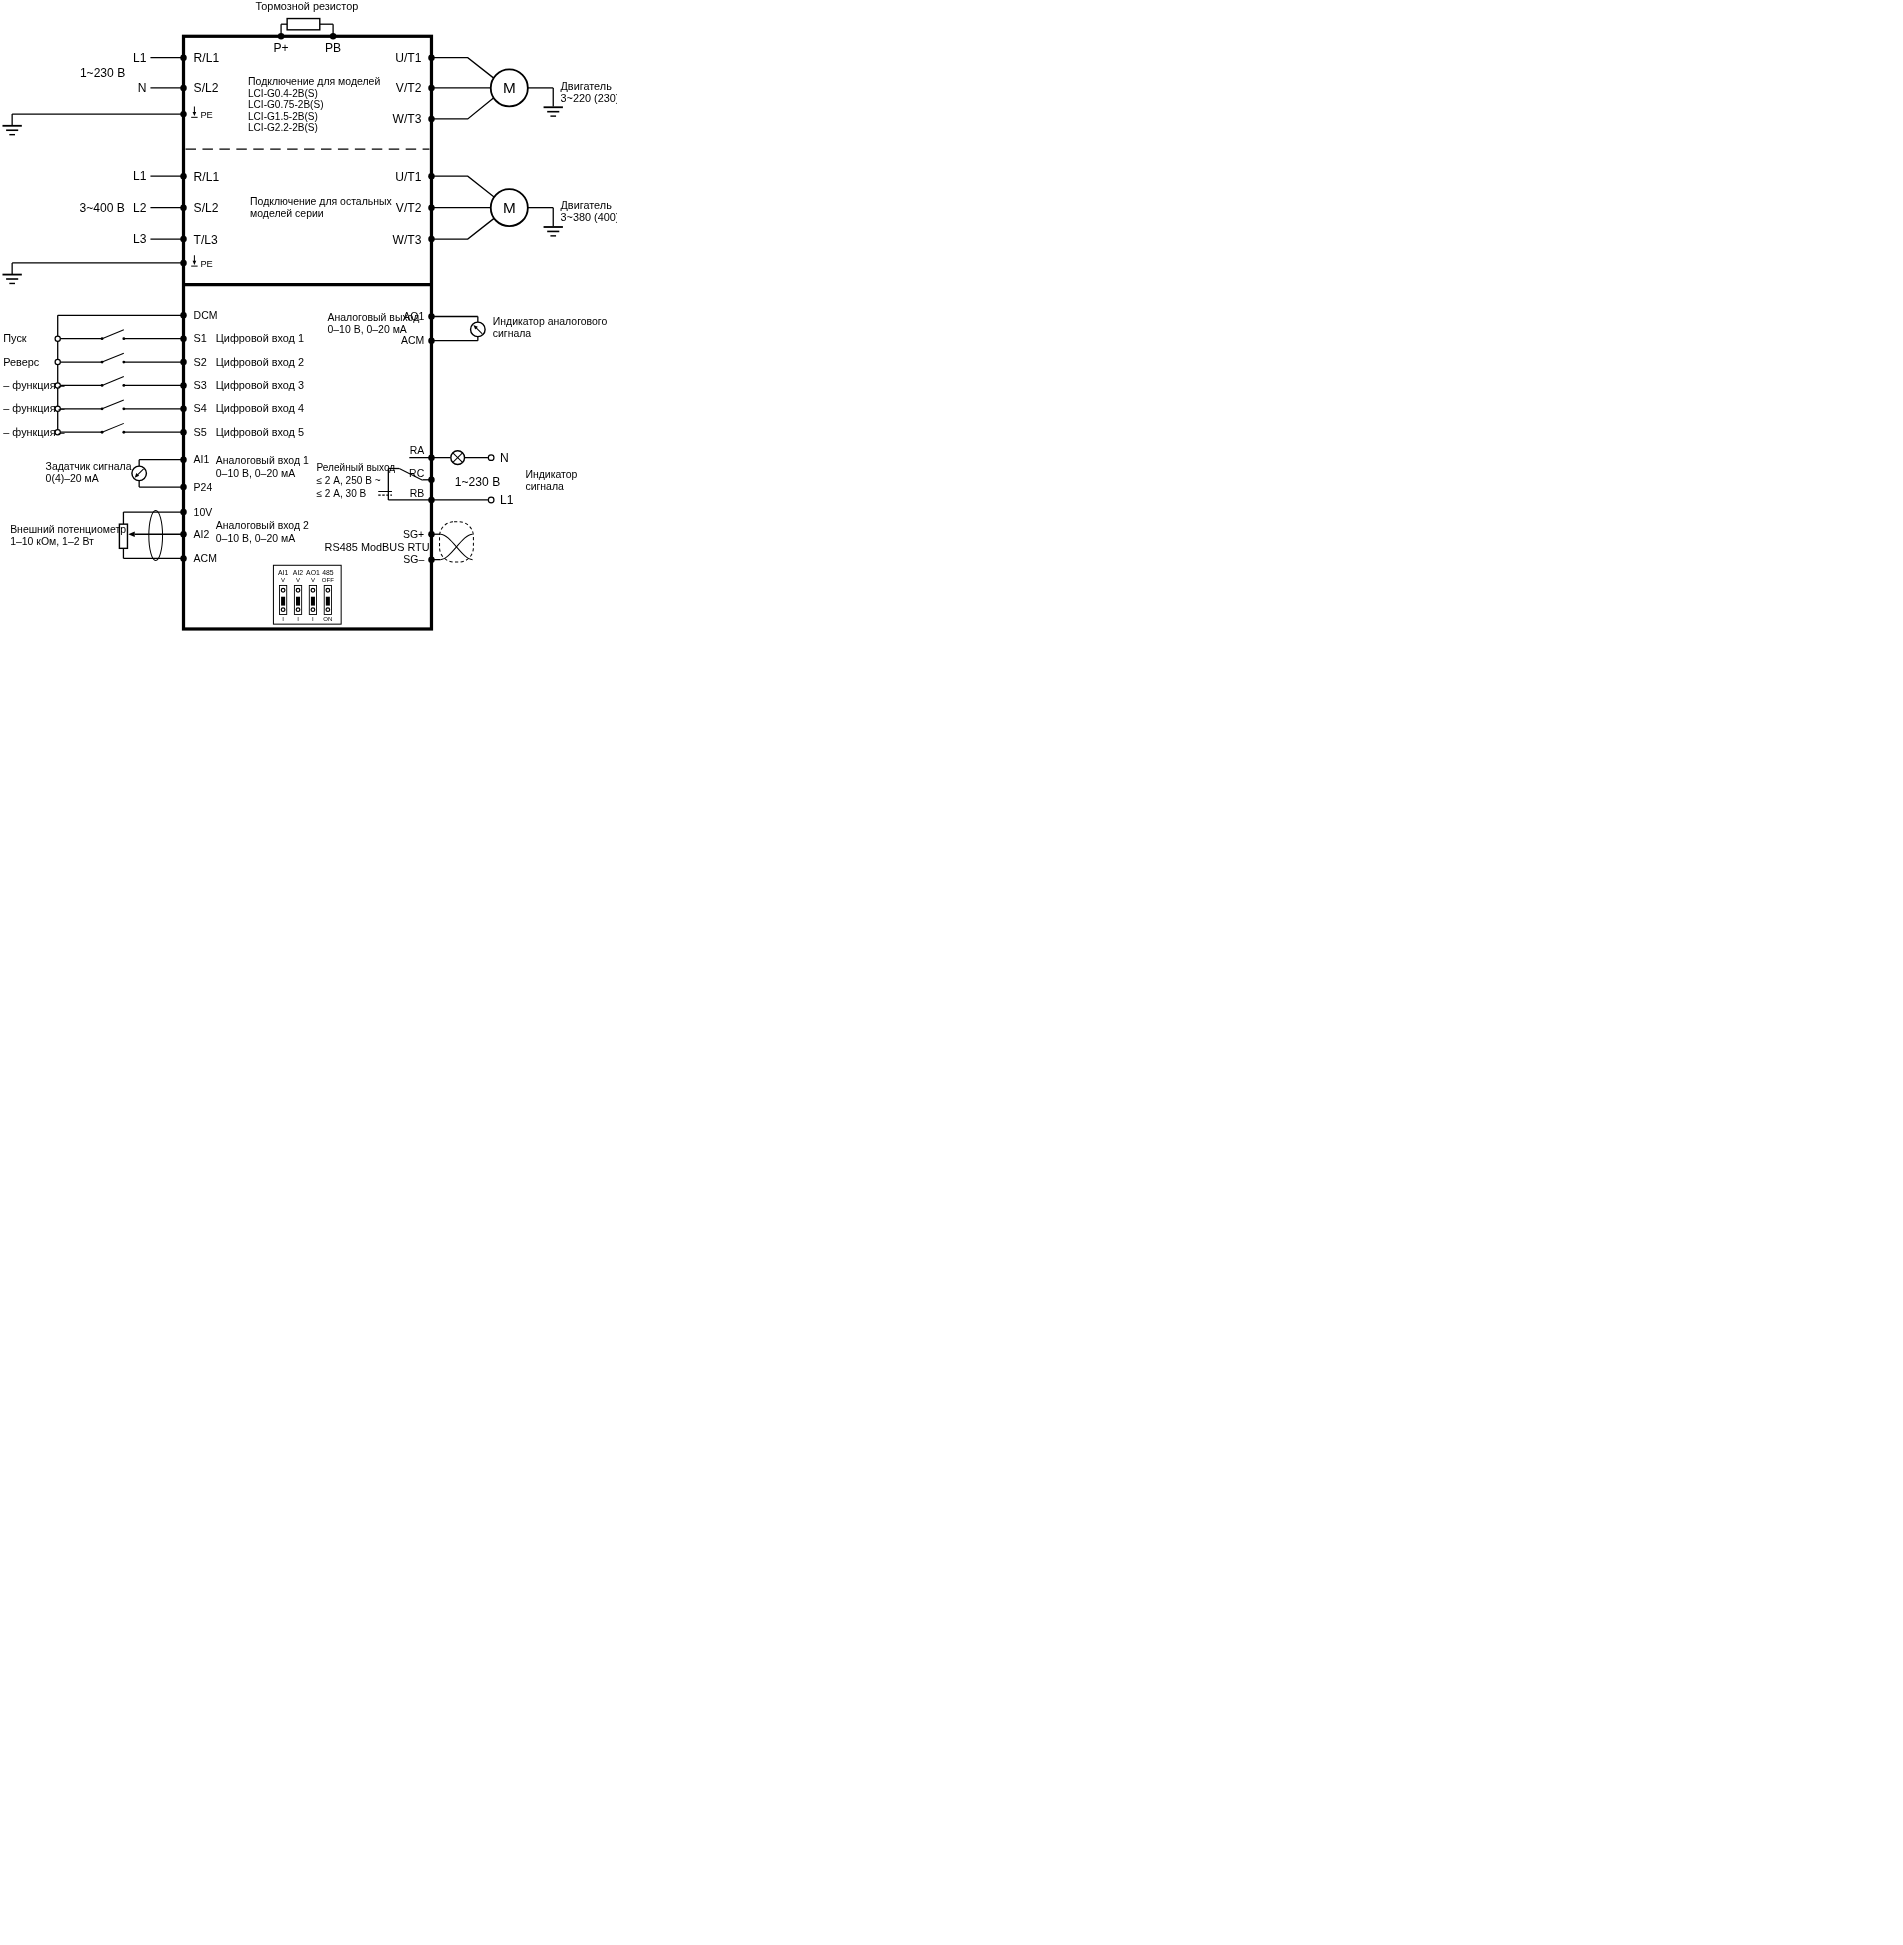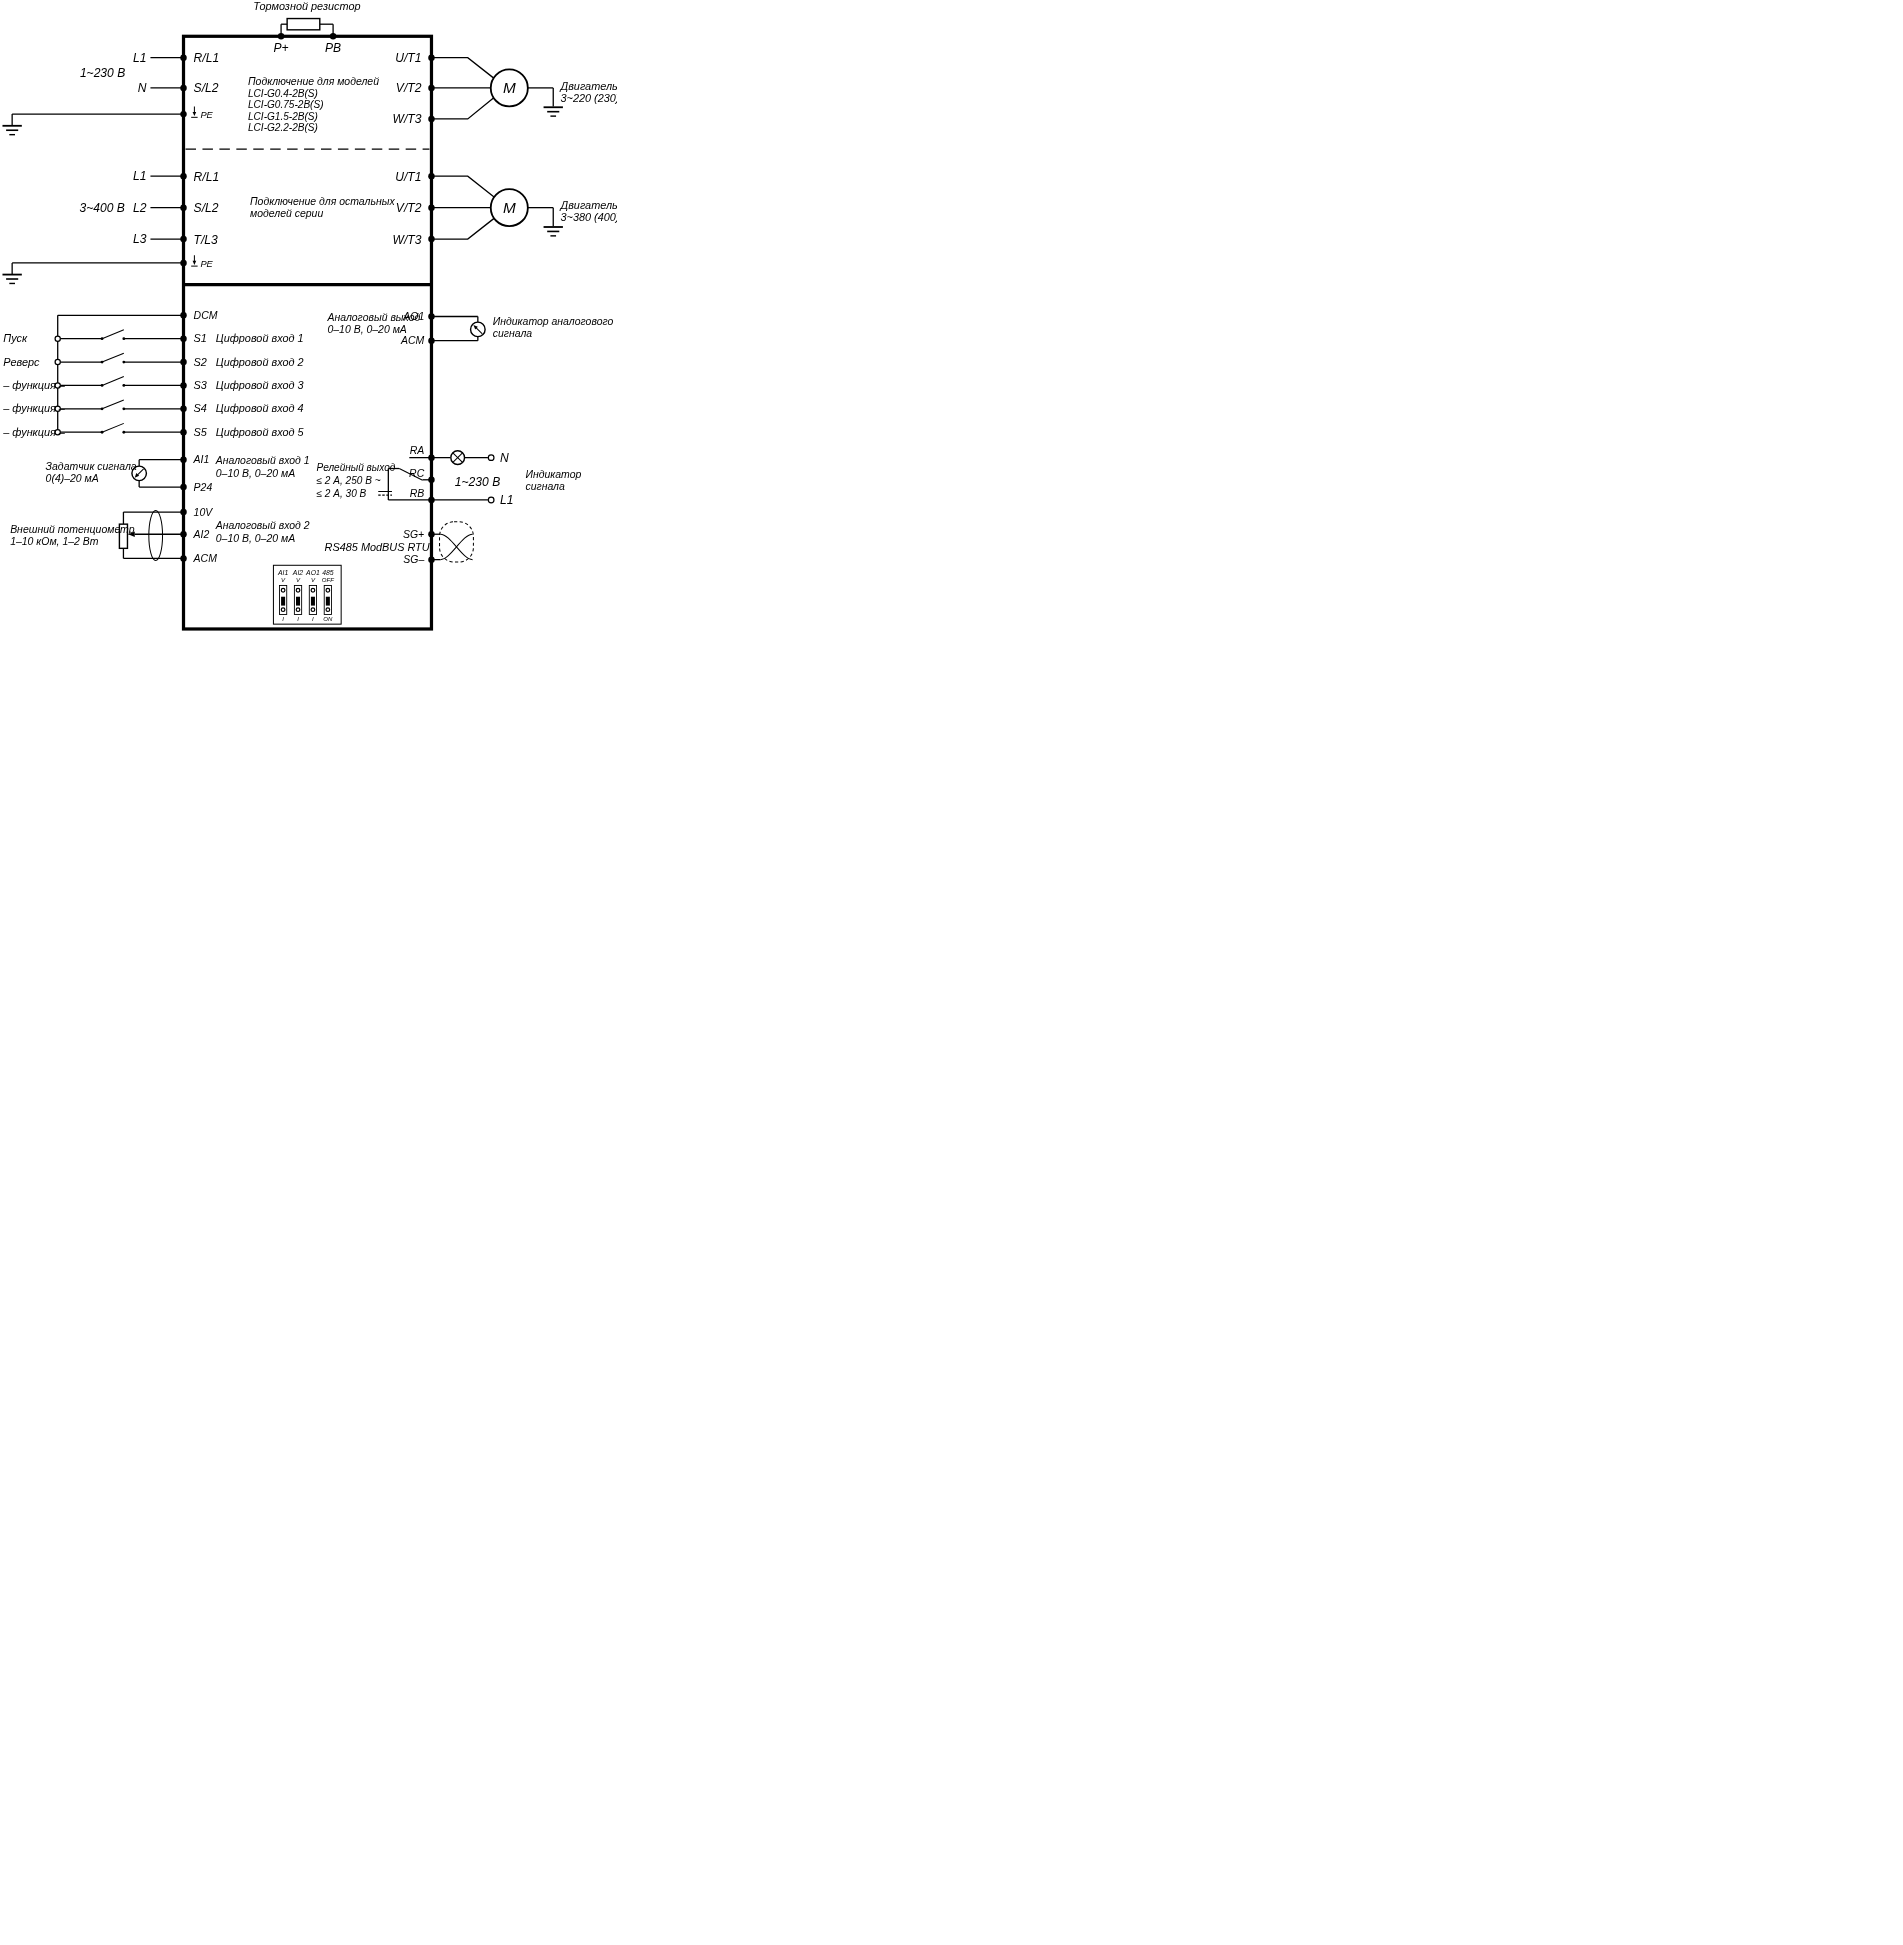--- a/index.html
+++ b/index.html
@@ -1,16 +1,16 @@
 <!DOCTYPE html>
 <html style="font-size:6.5px"><head>
 <meta charset="utf-8">
 <style>
   html,body{margin:0;padding:0;background:#fff;}
-  .canvas{width:617px;height:631px;background:#fff;position:relative;font-style:italic;}
+  .canvas{width:617px;height:631px;background:#fff;position:relative;}
   svg{display:block;}
   svg text{font-family:"Liberation Sans",sans-serif;fill:#000;}
   .t38{font-size:38px;}
   .t30{font-size:30px;}
   .t27{font-size:27px;}
   .t26{font-size:26px;}
   .t25{font-size:25px;}
   .t23{font-size:23px;}
   .t17{font-size:17px;}
   .t15{font-size:15px;}

